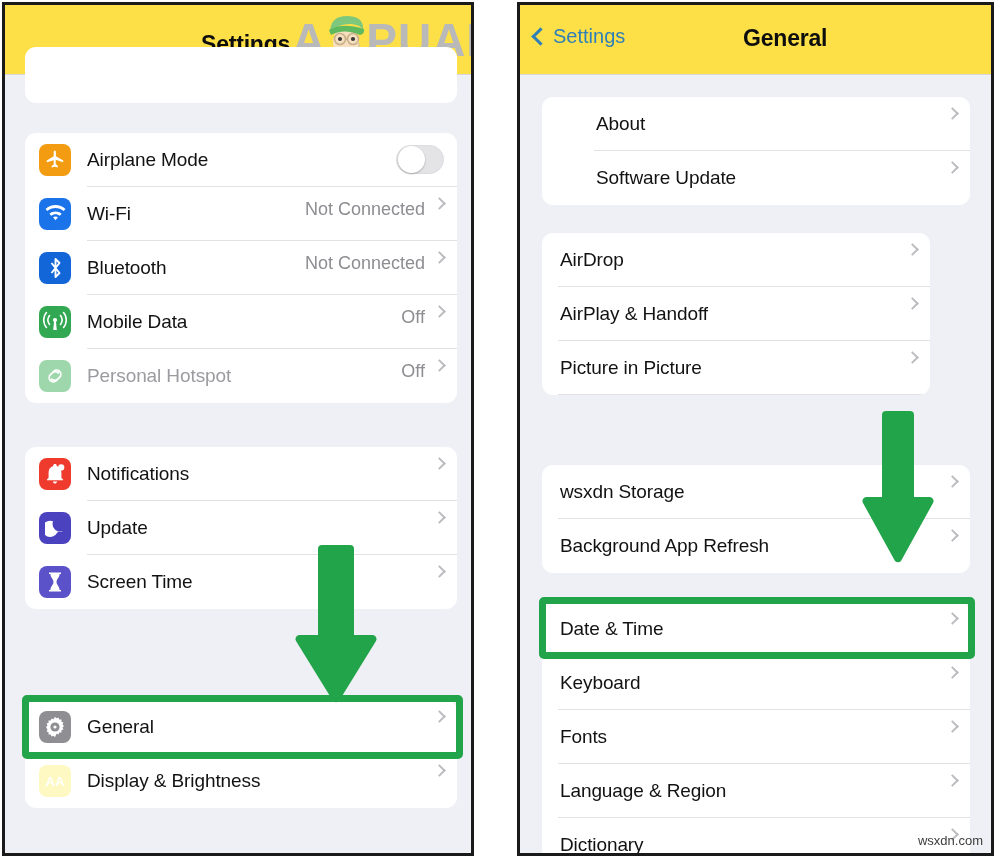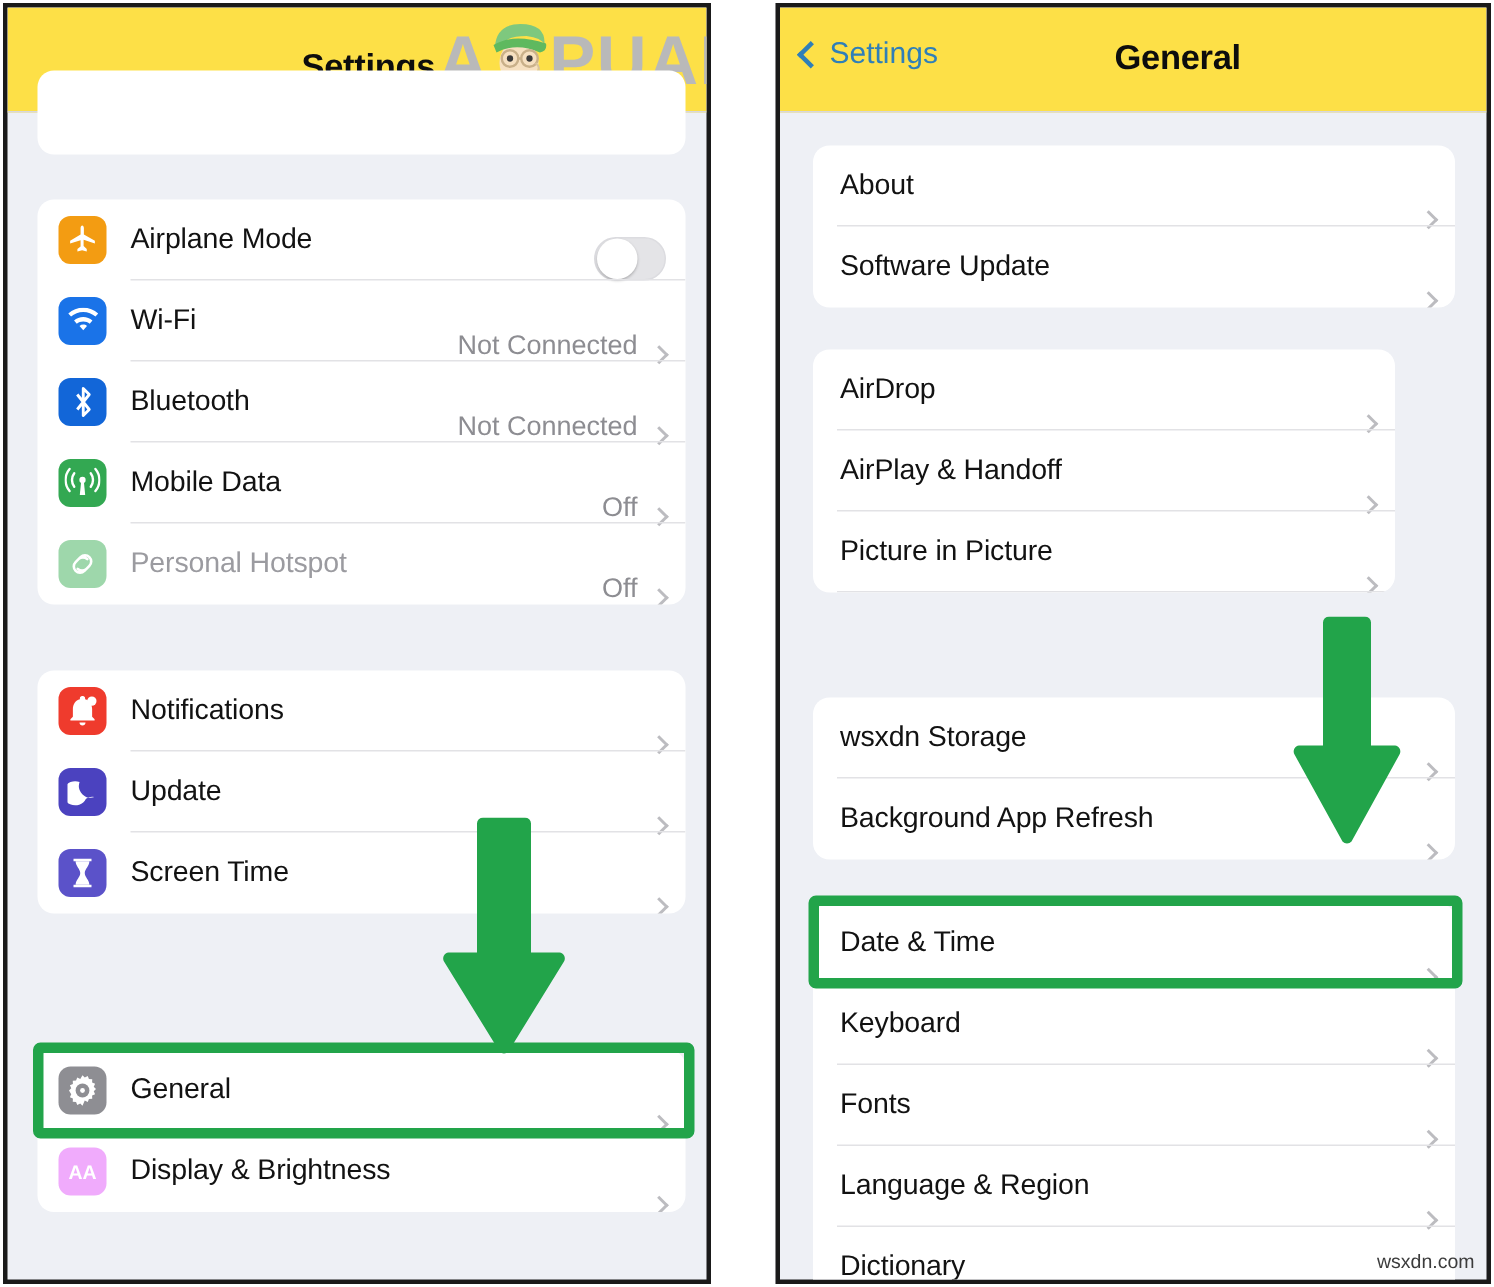--- a/index.html
+++ b/index.html
@@ -89,22 +89,22 @@
     position: absolute; left: 62px; right: 0; bottom: 0;
     height: 1px; background: #e2e2e5;
   }
   .row.plain .sep { left: 16px; }
   .row-label {
     font-size: 19px; color: #121212; letter-spacing: -0.1px;
   }
   .row.plain { padding-left: 18px; }
   .row-label.dim { color: #9b9ba0; }
   .row-right {
-    position: absolute; right: 13px; top: 0; height: 100%;
-    display: flex; align-items: flex-end; gap: 8px;
+    position: absolute; right: 13px; top: 12px; height: 100%;
+    display: flex; align-items: flex-start; gap: 8px;
   }
   .row-value { font-size: 18px; color: #8d8d92; }
   .chev {
     width: 9px; height: 9px;
     border-top: 2.2px solid #bcbcc0;
     border-right: 2.2px solid #bcbcc0;
     transform: rotate(45deg);
     margin-left: 2px;
   }
   .toggle {
@@ -303,21 +303,21 @@
                 <circle cx="12" cy="12" r="1.6" fill="#ffffff"></circle>
               </svg>
             </span>
             <span class="row-label">General</span>
             <span class="row-right">
               <span class="chev"></span>
             </span>
             <span class="sep"></span>
           </div>
           <div class="row last">
-            <span class="app-icon" style="background: #f0abfc; text-align: right;">
+            <span class="app-icon" style="background: #fef9c3; text-align: right;">
               <svg width="26" height="14" viewBox="0 0 26 14">
                 <text x="13" y="12" text-anchor="middle" font-family="Liberation Sans, sans-serif" font-size="13" font-weight="bold" fill="#ffffff">AA</text>
               </svg>
             </span>
             <span class="row-label">Display &amp; Brightness</span>
             <span class="row-right">
               <span class="chev"></span>
             </span>
           </div>
         </div>
@@ -336,21 +336,21 @@
 
     <div class="navbar">
       <div class="back-btn">
         <span class="chev-back"></span>
         <span>Settings</span>
       </div>
       <span class="nav-title">General</span>
     </div>
 
     <div class="scroll">
-      <div class="group" id="r-group-0" style="left:22px; top:22px;  width:428px;">
+      <div class="group" id="r-group-0" style="left:22px; top:22px;  width:428px;padding-left:36px;">
           <div class="row plain">
             <span class="row-label">About</span>
             <span class="row-right">
               <span class="chev"></span>
             </span>
             <span class="sep"></span>
           </div>
           <div class="row last plain">
             <span class="row-label">Software Update</span>
             <span class="row-right">

